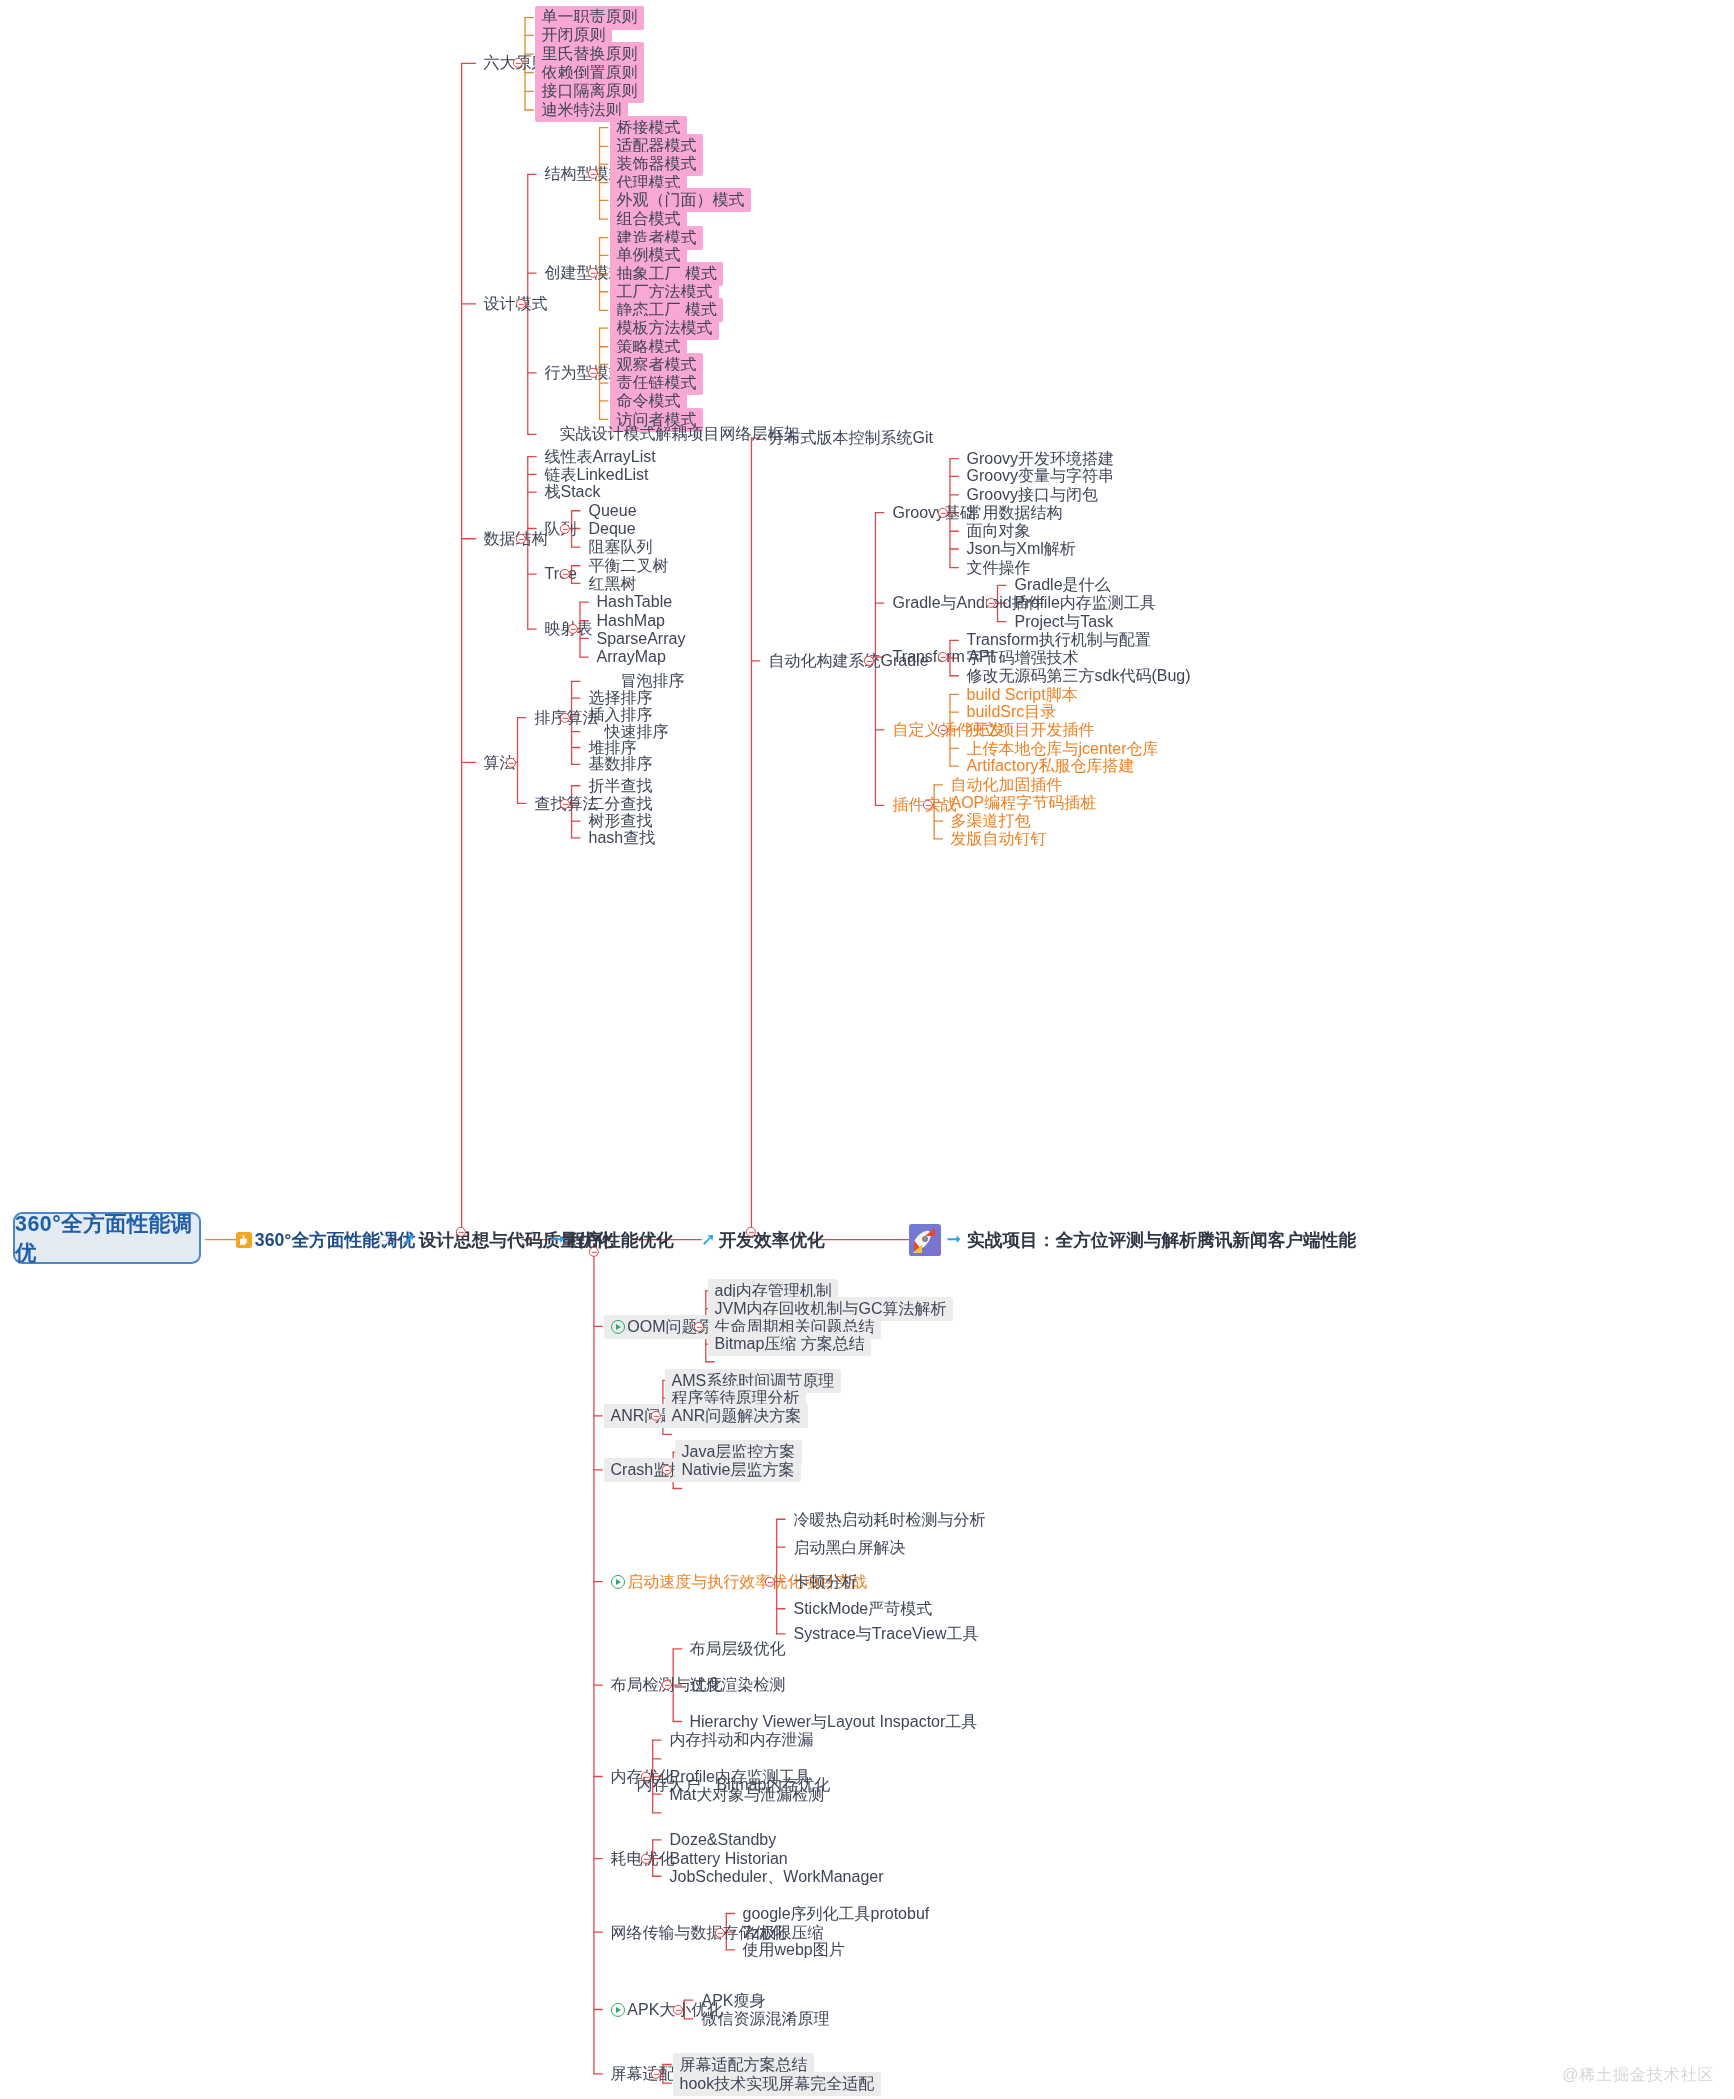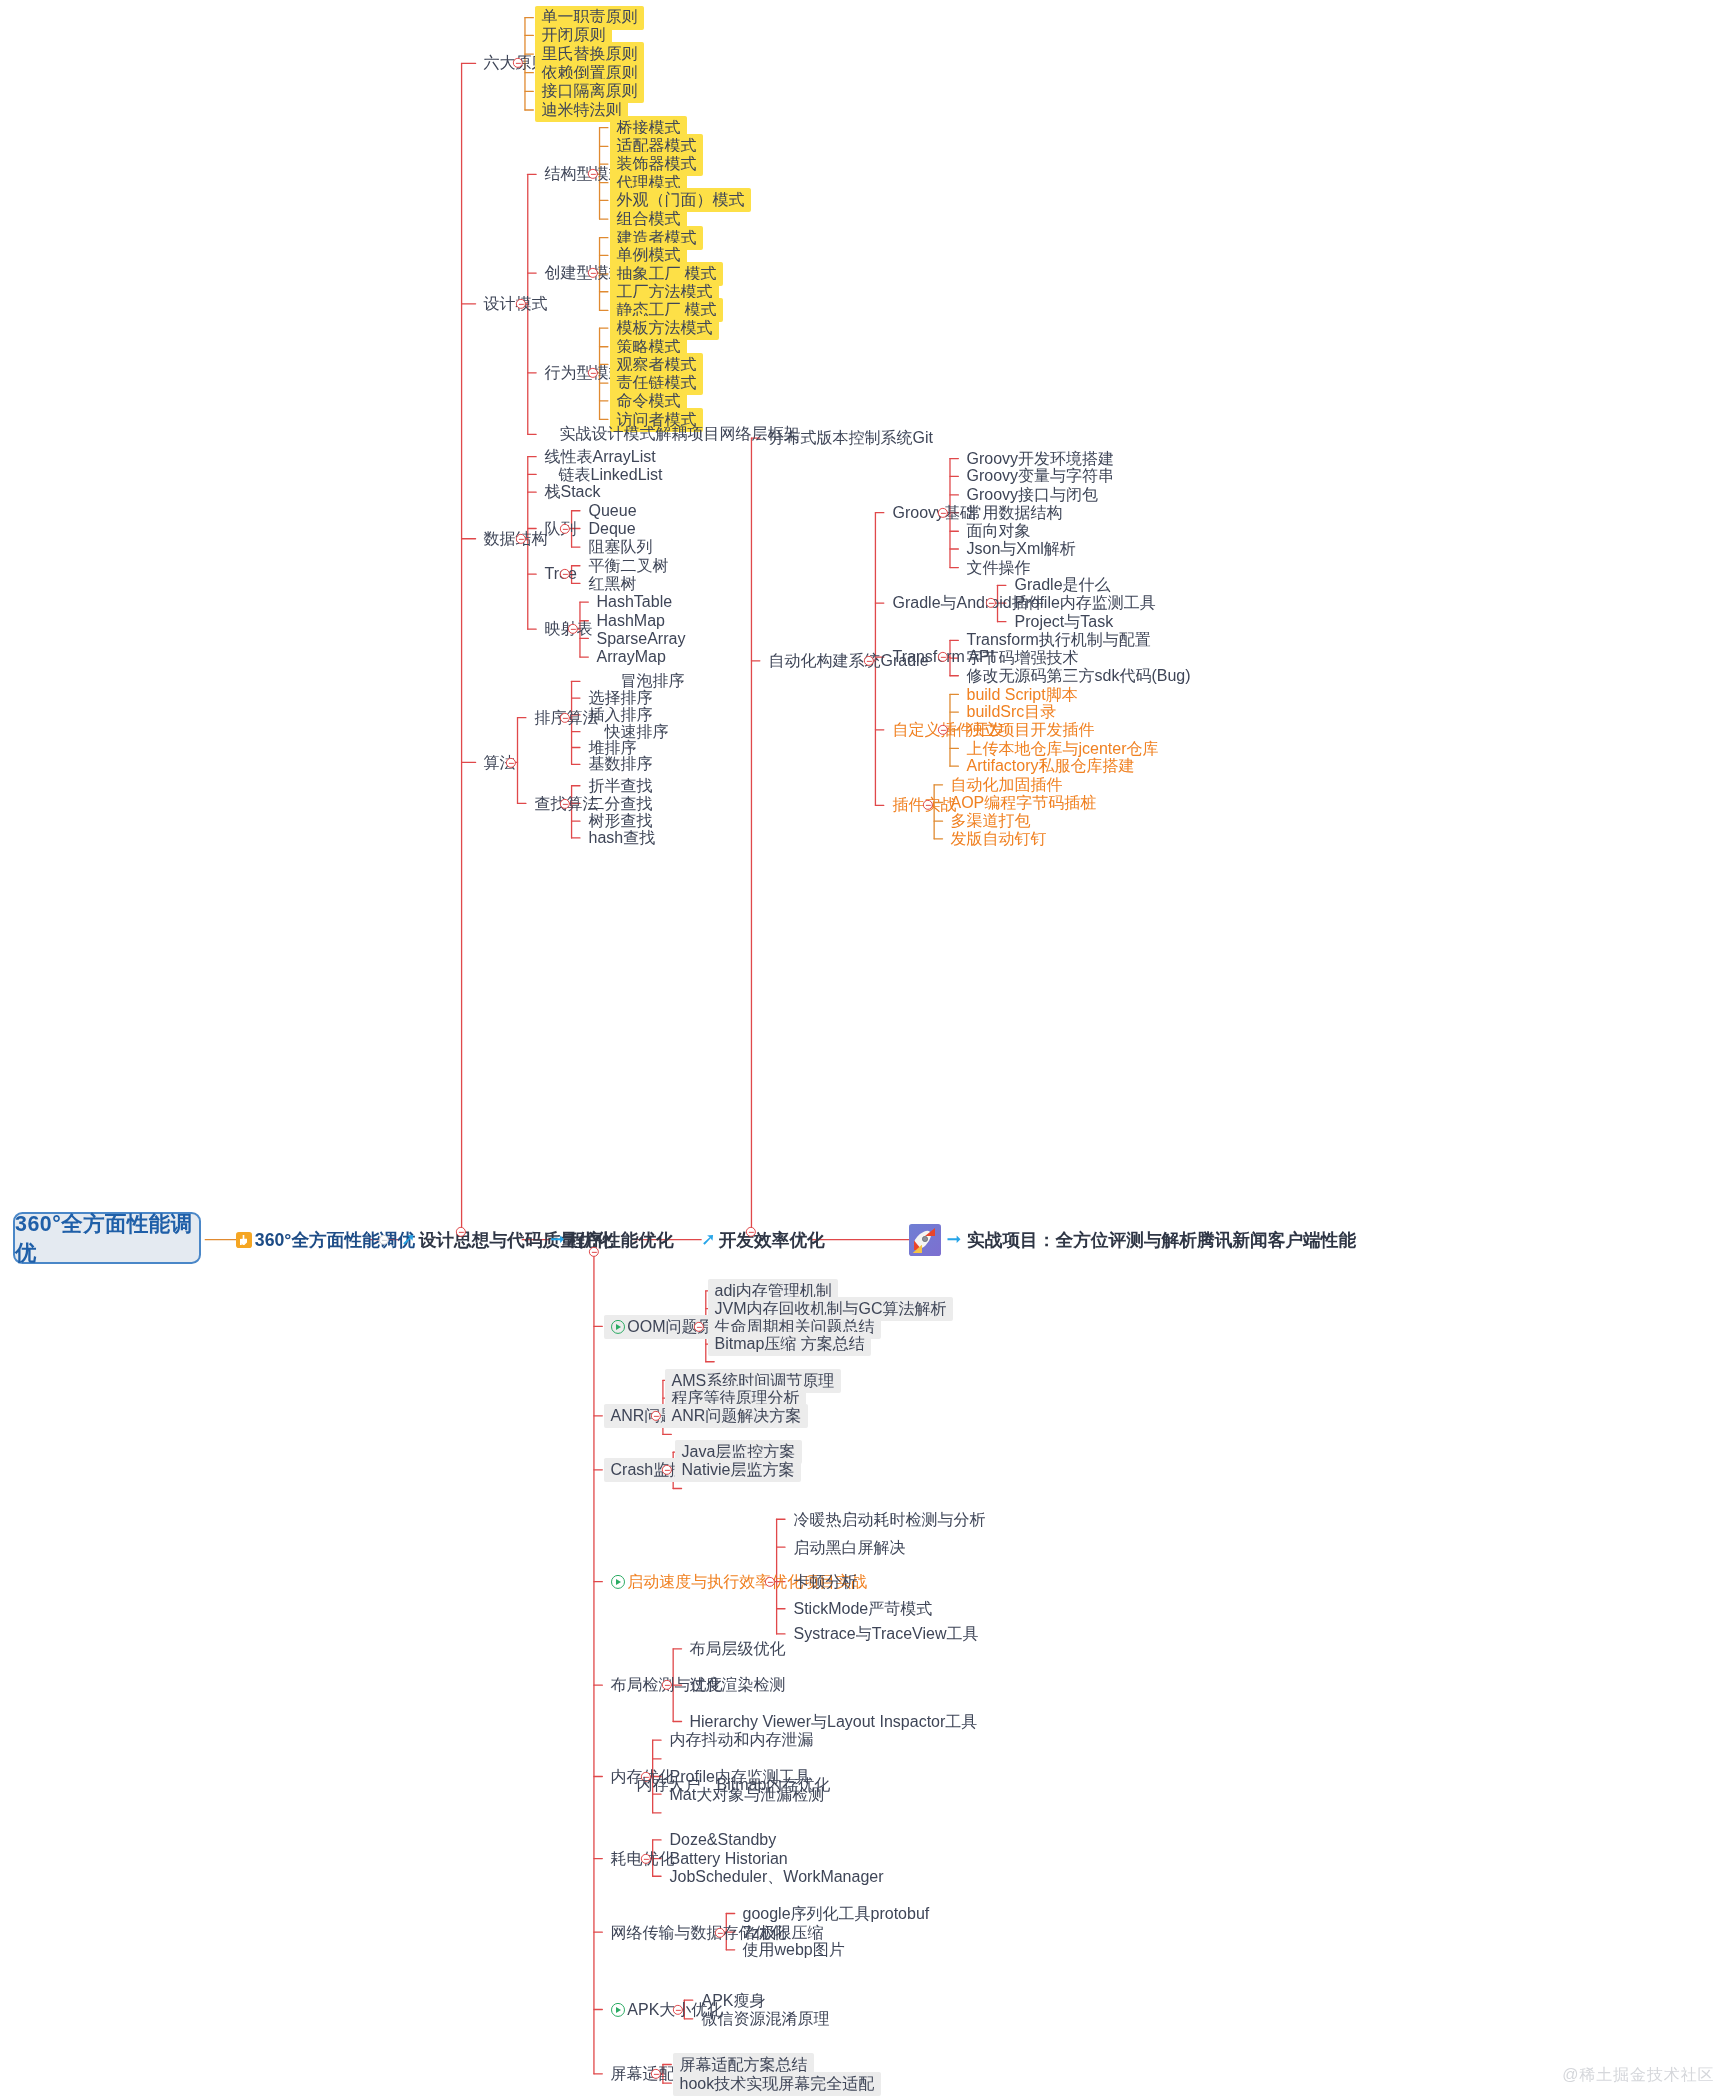--- a/index.html
+++ b/index.html
@@ -12,21 +12,21 @@
   #canvas{position:absolute;left:0;top:0;width:1735px;height:2099px;}
   svg#wires{position:absolute;left:0;top:0;width:1735px;height:2099px;pointer-events:none;}
 
   
   .node{
     position:absolute;white-space:nowrap;
     font-size:16px;line-height:18.6px;color:#3e4557;
     padding:2.8px 6.5px;border-radius:1.9px;
   }
   .node.lf{transform:translateY(-50%);}
-  .chip{background:#fde047;font-family:Liberation Serif, serif;}
+  .chip{background:#f9a8d4;}
   .chip2{background:#ececec;}
   .orange{color:#f08122;}
 
   
   #root{
     position:absolute;left:13px;top:1212px;width:188px;height:52px;
     border:2.8px solid #4a87c8;border-radius:9.3px;background:#e4eaf1;
     display:flex;align-items:center;justify-content:center;
     box-sizing:border-box;
   }
@@ -334,21 +334,21 @@
   <div class="node lf chip" style="left:610px;top:365px;">观察者模式</div>
   <div class="node lf chip" style="left:610px;top:383px;">责任链模式</div>
   <div class="node lf chip" style="left:610px;top:401px;">命令模式</div>
   <div class="node lf chip" style="left:610px;top:420px;">访问者模式</div>
 
   <div class="node lf" style="left:514px;top:434px;margin-left:39px;">实战设计模式解耦项目网络层框架</div>
 
   <div class="node lf" style="left:477px;top:539px;">数据结构</div>
   <div class="toggle" style="left:521px;top:539px;"></div>
   <div class="node lf" style="left:538px;top:457px;">线性表ArrayList</div>
-  <div class="node lf" style="left:552px;top:475px;">链表LinkedList</div>
+  <div class="node lf" style="left:538px;top:475px;">链表LinkedList</div>
   <div class="node lf" style="left:538px;top:492px;">栈Stack</div>
 
   <div class="node lf" style="left:538px;top:529px;">队列</div>
   <div class="toggle" style="left:565px;top:529px;"></div>
   <div class="node lf" style="left:582px;top:511px;">Queue</div>
   <div class="node lf" style="left:582px;top:529px;">Deque</div>
   <div class="node lf" style="left:582px;top:547px;">阻塞队列</div>
 
   <div class="node lf" style="left:538px;top:574px;">Tree</div>
   <div class="toggle" style="left:565px;top:574px;"></div>

